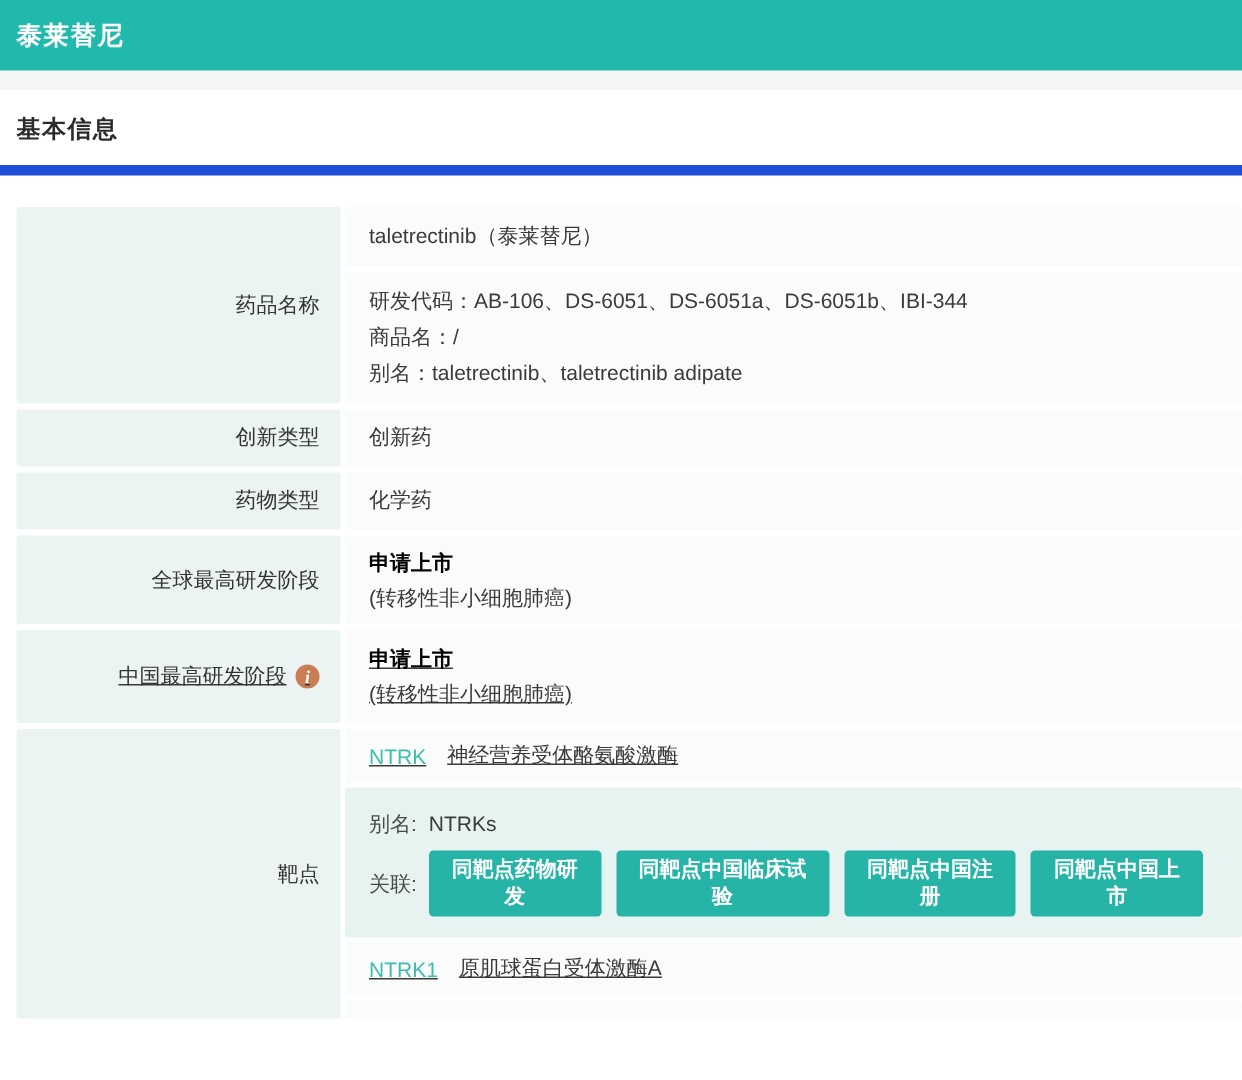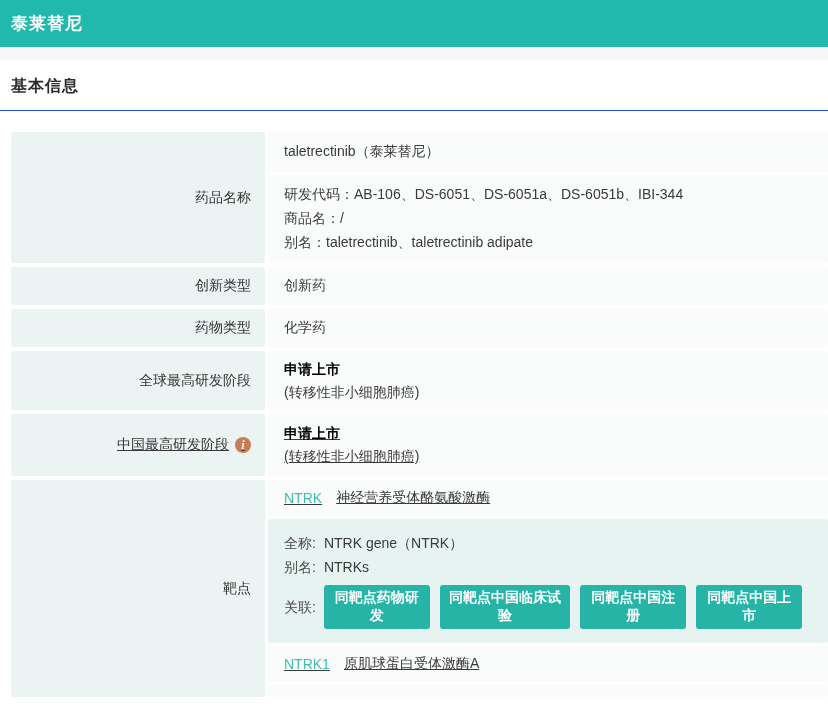--- a/index.html
+++ b/index.html
@@ -23,38 +23,38 @@
     font-weight: bold;
     letter-spacing: 1px;
   }
   .content-card {
     margin-top: 13px;
     background: #ffffff;
     height: 660px;
   }
   .section-header {
     padding: 16px 11px 13px 11px;
-    border-bottom: 1px solid #1d4ed8;
+    border-bottom: 7px solid #1d4ed8;
   }
   .section-title {
     font-size: 16px;
     font-weight: bold;
     color: #2b2b2b;
     letter-spacing: 1px;
   }
   .info-table {
     padding: 21px 0 0 11px;
   }
   .row {
     display: flex;
     align-items: stretch;
     margin-bottom: 4px;
   }
   .label-cell {
-    width: 254px;
+    width: 216px;
     flex-shrink: 0;
     background: #ecf4f3;
     border-radius: 2px;
     display: flex;
     align-items: center;
     justify-content: flex-end;
     padding-right: 14px;
     color: #333333;
     margin-right: 3px;
   }
@@ -219,24 +219,20 @@
       <div class="label-cell">靶点</div>
       <div class="value-col">
 
         <div class="target-line">
           <a class="target-code">NTRK</a>
           <span class="target-desc">神经营养受体酪氨酸激酶</span>
         </div>
 
         <div class="target-detail">
           <div class="detail-line">
-            <span class="detail-label">全称:</span>
-            <span>NTRK gene（NTRK）</span>
-          </div>
-          <div class="detail-line">
             <span class="detail-label">别名:</span>
             <span>NTRKs</span>
           </div>
           <div class="detail-line relation">
             <span class="detail-label">关联:</span>
             <button class="tag-btn">同靶点药物研发</button>
             <button class="tag-btn">同靶点中国临床试验</button>
             <button class="tag-btn">同靶点中国注册</button>
             <button class="tag-btn">同靶点中国上市</button>
           </div>

